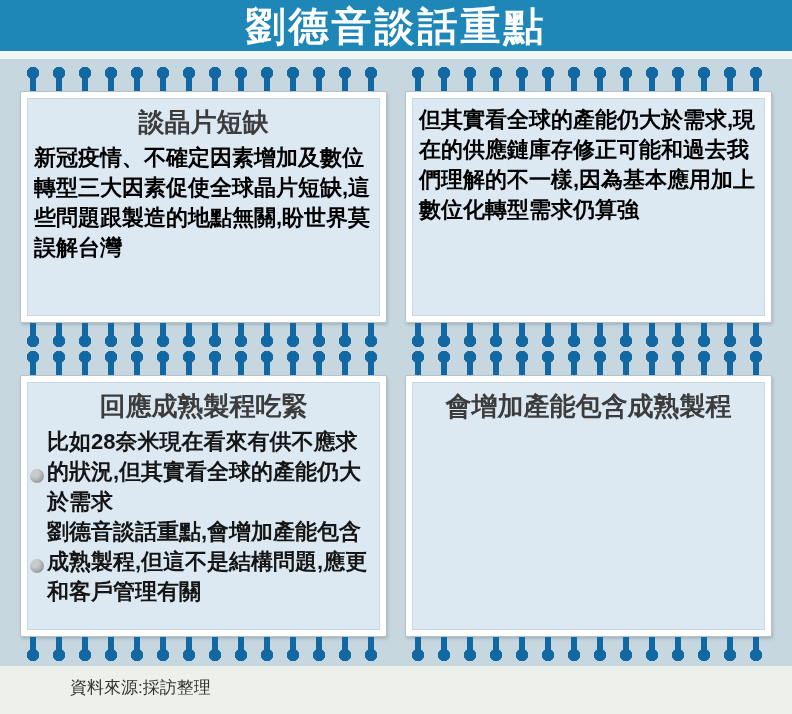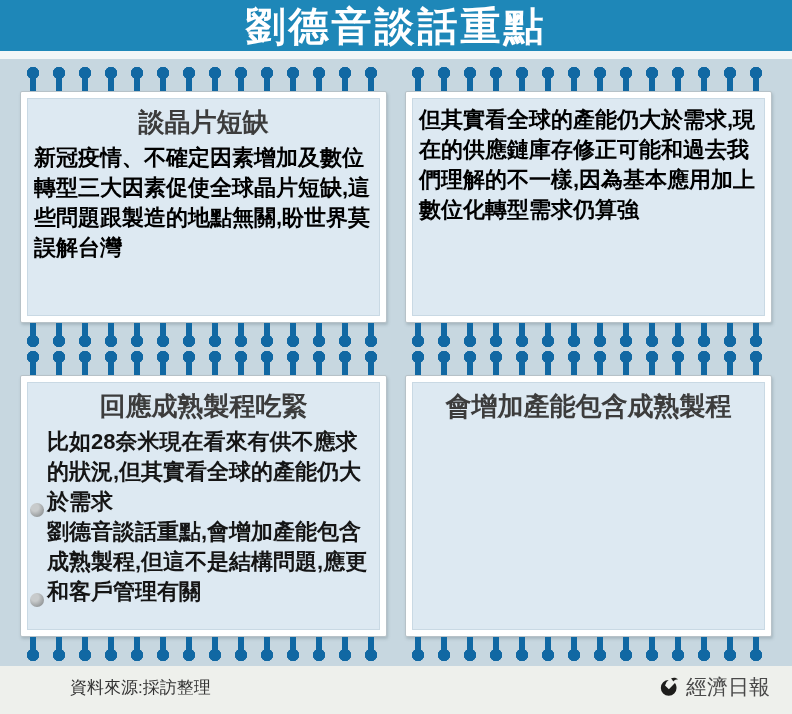--- a/index.html
+++ b/index.html
@@ -65,21 +65,21 @@
   }
   .card-heading{
     text-align:center;font-size:26px;font-weight:bold;color:#3c3c3c;
     margin:2px 0 5px;line-height:1.2;
   }
   .card-body{
     font-size:22px;font-weight:bold;color:#000000;line-height:1.36;
     line-break:anywhere;margin:0;
   }
   .bullet-list{display:flex;flex-direction:column;margin:0 0 0 -4px;}
-  .bullet-item{display:flex;align-items:flex-end;}
+  .bullet-item{display:flex;align-items:center;}
   .bullet-dot{
     flex:none;width:14px;height:14px;border-radius:50%;margin:8px 3px 0 0;
     background:radial-gradient(circle at 35% 32%, #c8cbcc 0 28%, #95999b 75%, #83898c 100%);
   }
   .bullet-text{
     flex:1;font-size:22px;font-weight:bold;color:#151515;line-height:1.36;line-break:anywhere;
   }
   
   .footer{
     height:42px;background:var(--footerbg);
@@ -153,22 +153,13 @@
           <div class="card-heading">會增加產能包含成熟製程</div>
         </div>
       </div>
       <div class="fringe fringe-bottom"></div>
     </div>
   </div>
 </div>
 
 <div class="footer">
   <div class="source">資料來源:採訪整理</div>
-  <div class="brand">
-    <span>
-      <svg width="23" height="23" viewBox="0 0 24 24">
-        <path fill="#1d1d1b" d="M12.2 4.2a8.2 8.2 0 1 0 8.2 8.2c0-1.9-.65-3.6-1.7-5l-6.3 6.5-4-4.1a8.2 8.2 0 0 1 3.8-5.6z"></path>
-        <path fill="#1d1d1b" d="M14.6 2.6c2.6-1.3 5.6-.9 7.4.9-1.9.1-3.8.9-5.1 2.2a9.6 9.6 0 0 0-2.3-3.1z"></path>
-      </svg>
-    </span>
-    <span>經濟日報</span>
-  </div>
 </div>
 
 </body></html>

